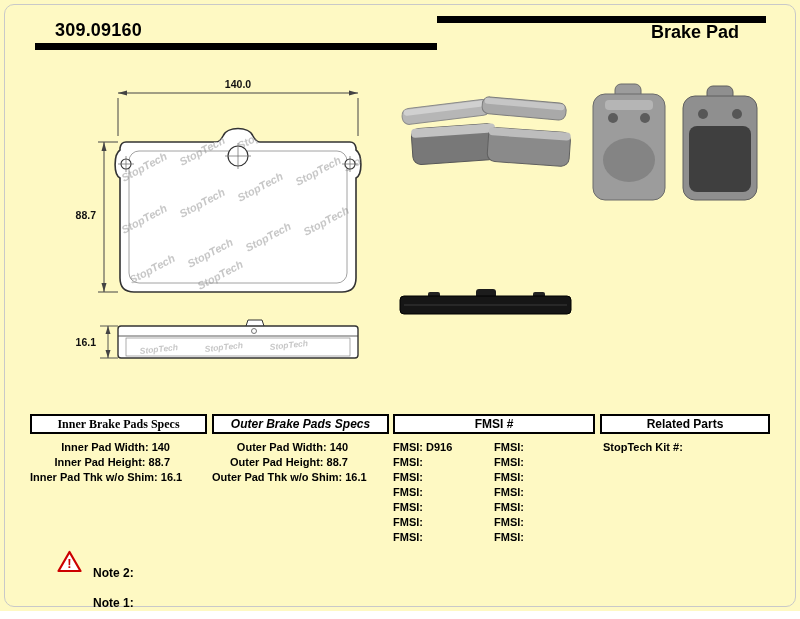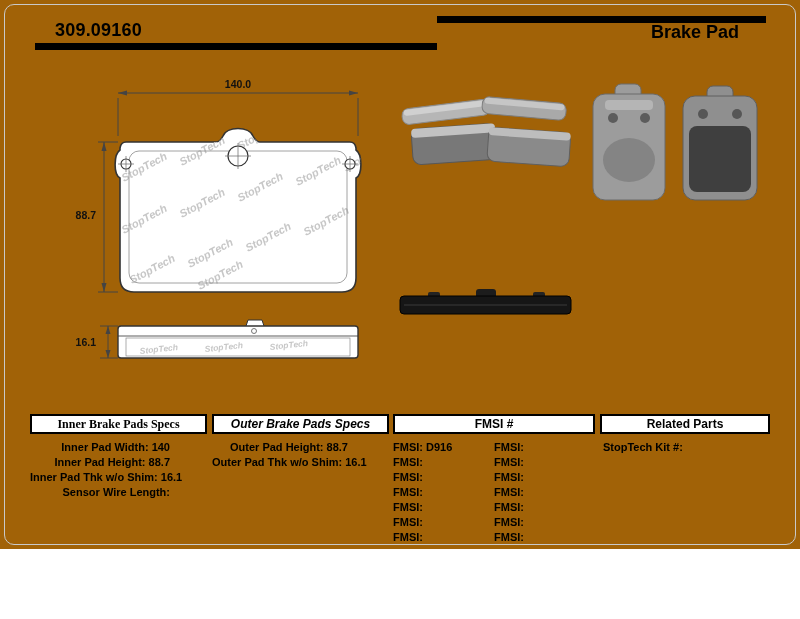--- a/index.html
+++ b/index.html
@@ -1,18 +1,18 @@
 <!DOCTYPE html>
 <html><head>
 <meta charset="utf-8">
 <style>
   * { box-sizing: border-box; }
   html,body { margin:0; padding:0; background:#fff; }
   body { font-family:"Liberation Sans", sans-serif; }
-  .page { position:relative; width:800px; height:549px; background:#a16207; overflow:hidden; }
+  .page { position:relative; width:800px; height:611px; background:#fef9c3; overflow:hidden; }
   .page-border { position:absolute; inset:4px; border:1px solid #c9c9c9; border-radius:10px; pointer-events:none; }
 
   
   .part-number { position:absolute; left:55px; top:20px; font-size:18px; font-weight:bold; color:#000; letter-spacing:0.2px; }
   .bar { position:absolute; background:#000; height:7px; }
   .bar-left { left:35px; top:43px; width:402px; }
   .bar-right { left:437px; top:16px; width:329px; }
   .product-title { position:absolute; right:61px; top:22px; font-size:18px; font-weight:bold; color:#000; }
 
   
@@ -189,24 +189,24 @@
 
   <div class="th th-inner">Inner Brake Pads Specs</div>
   <div class="th th-outer">Outer Brake Pads Specs</div>
   <div class="th th-fmsi">FMSI #</div>
   <div class="th th-related">Related Parts</div>
 
   <div class="speclist inner-list">
     <div class="row">Inner Pad Width: 140</div>
     <div class="row">Inner Pad Height: 88.7</div>
     <div class="row">Inner Pad Thk w/o Shim: 16.1</div>
-    <div class="row">Sensor Wire Length:</div>
   </div>
 
   <div class="speclist outer-list">
+    <div class="row">Outer Pad Width: 140</div>
     <div class="row">Outer Pad Height: 88.7</div>
     <div class="row">Outer Pad Thk w/o Shim: 16.1</div>
   </div>
 
   <div class="speclist fmsi-left">
     <div class="row">FMSI: D916</div>
     <div class="row">FMSI:</div>
     <div class="row">FMSI:</div>
     <div class="row">FMSI:</div>
     <div class="row">FMSI:</div>

